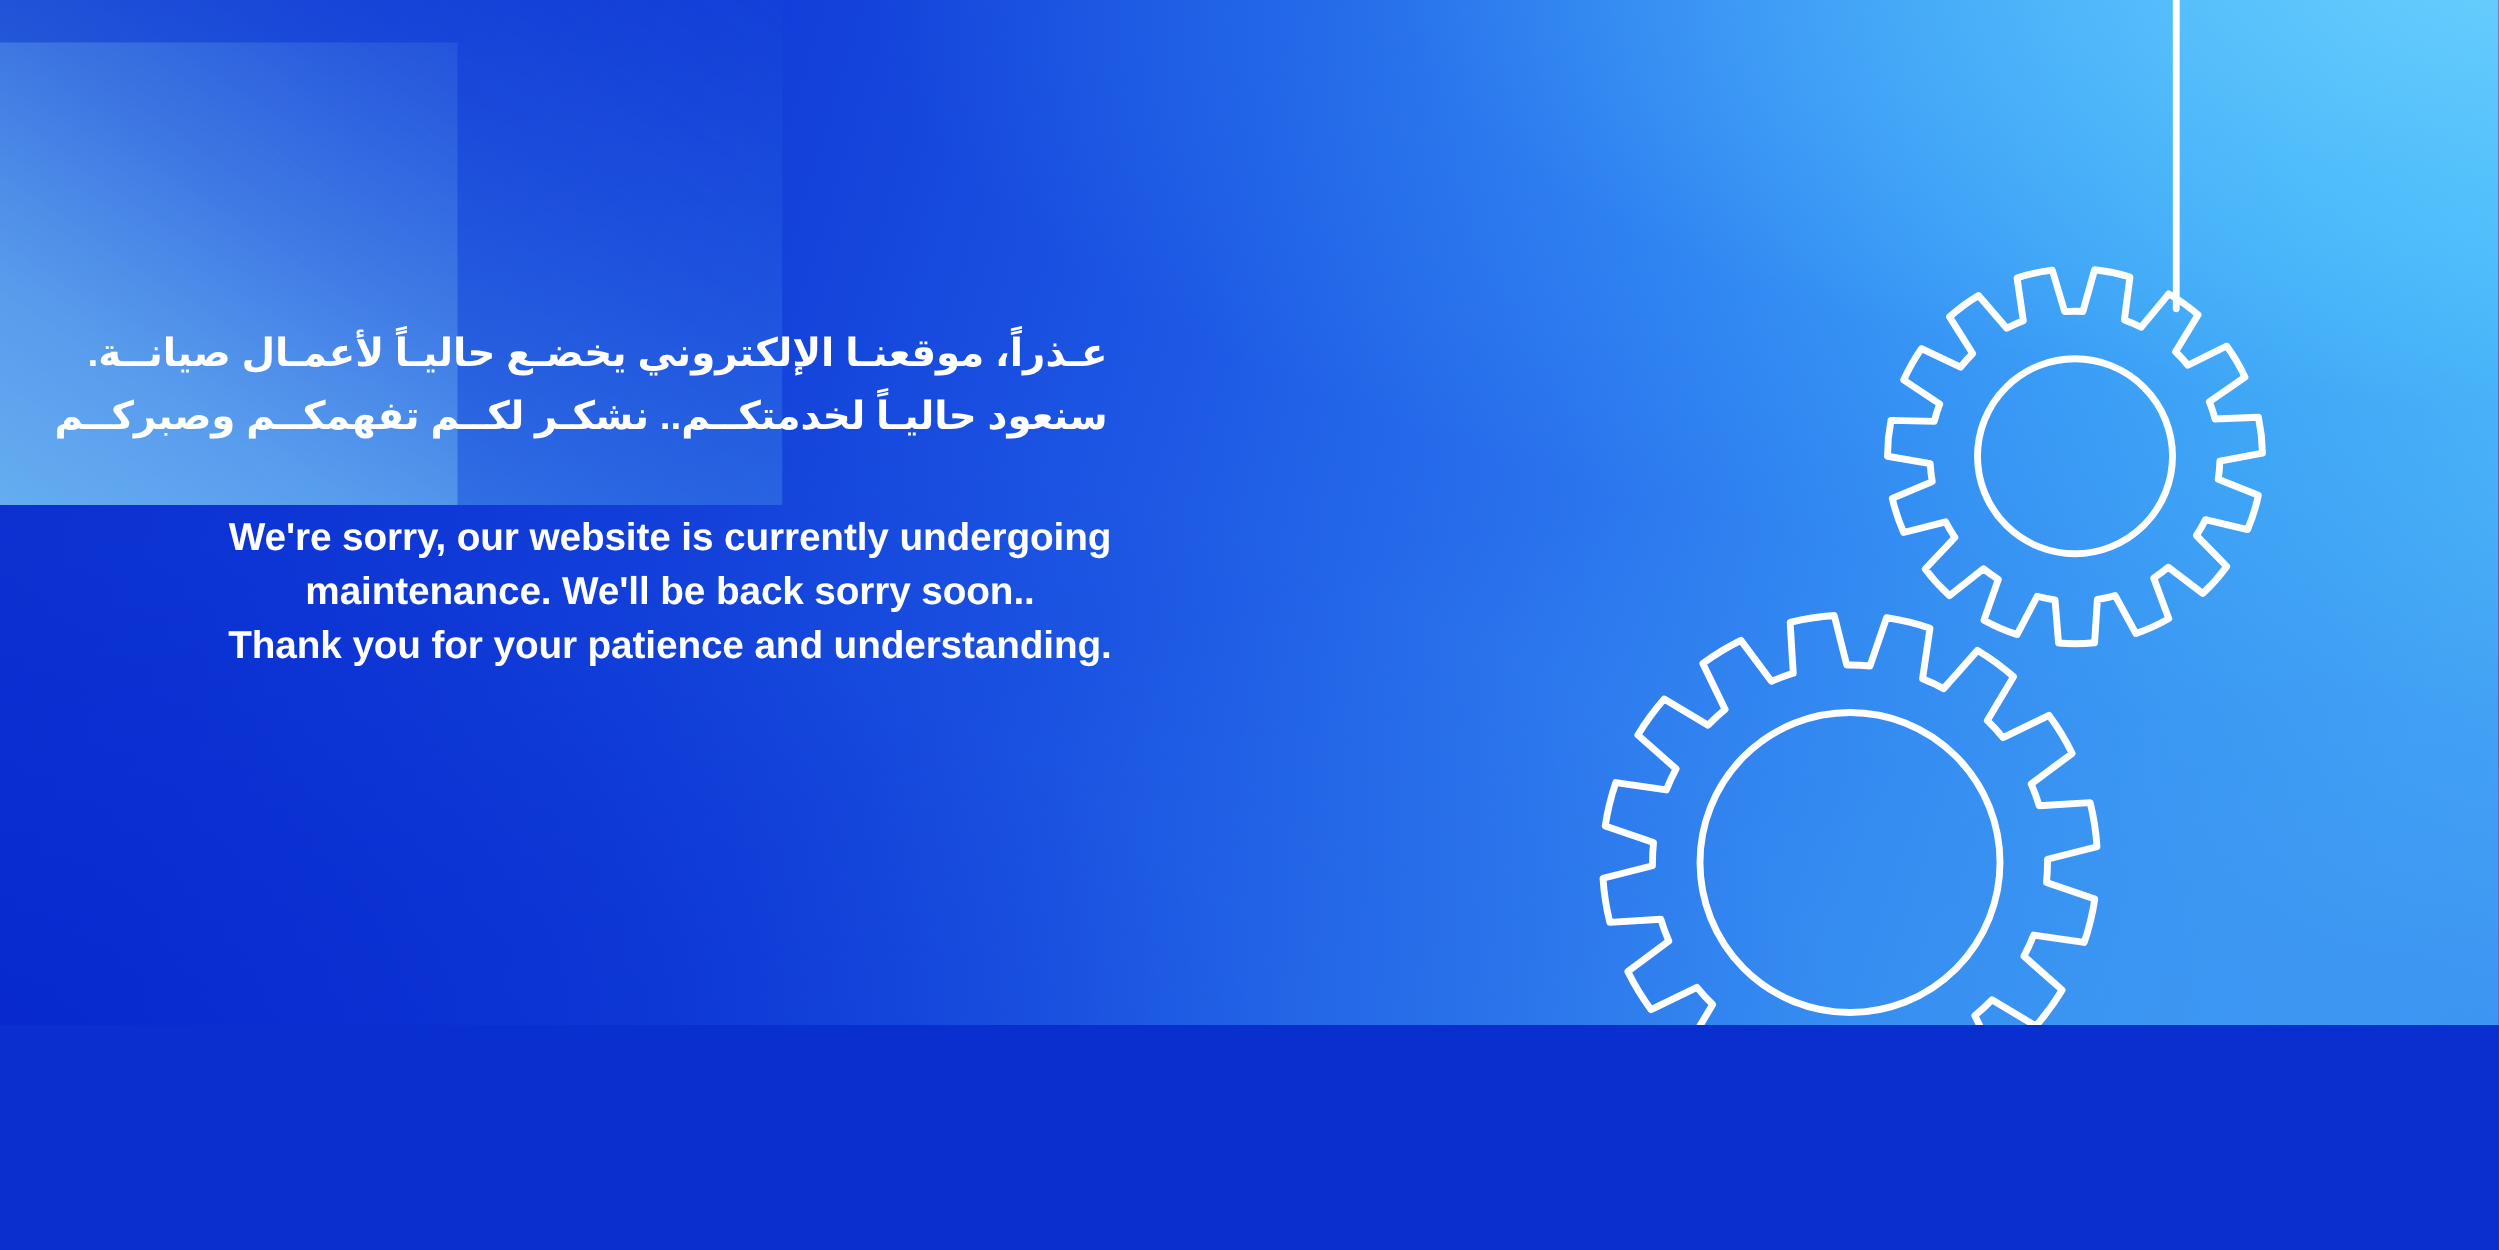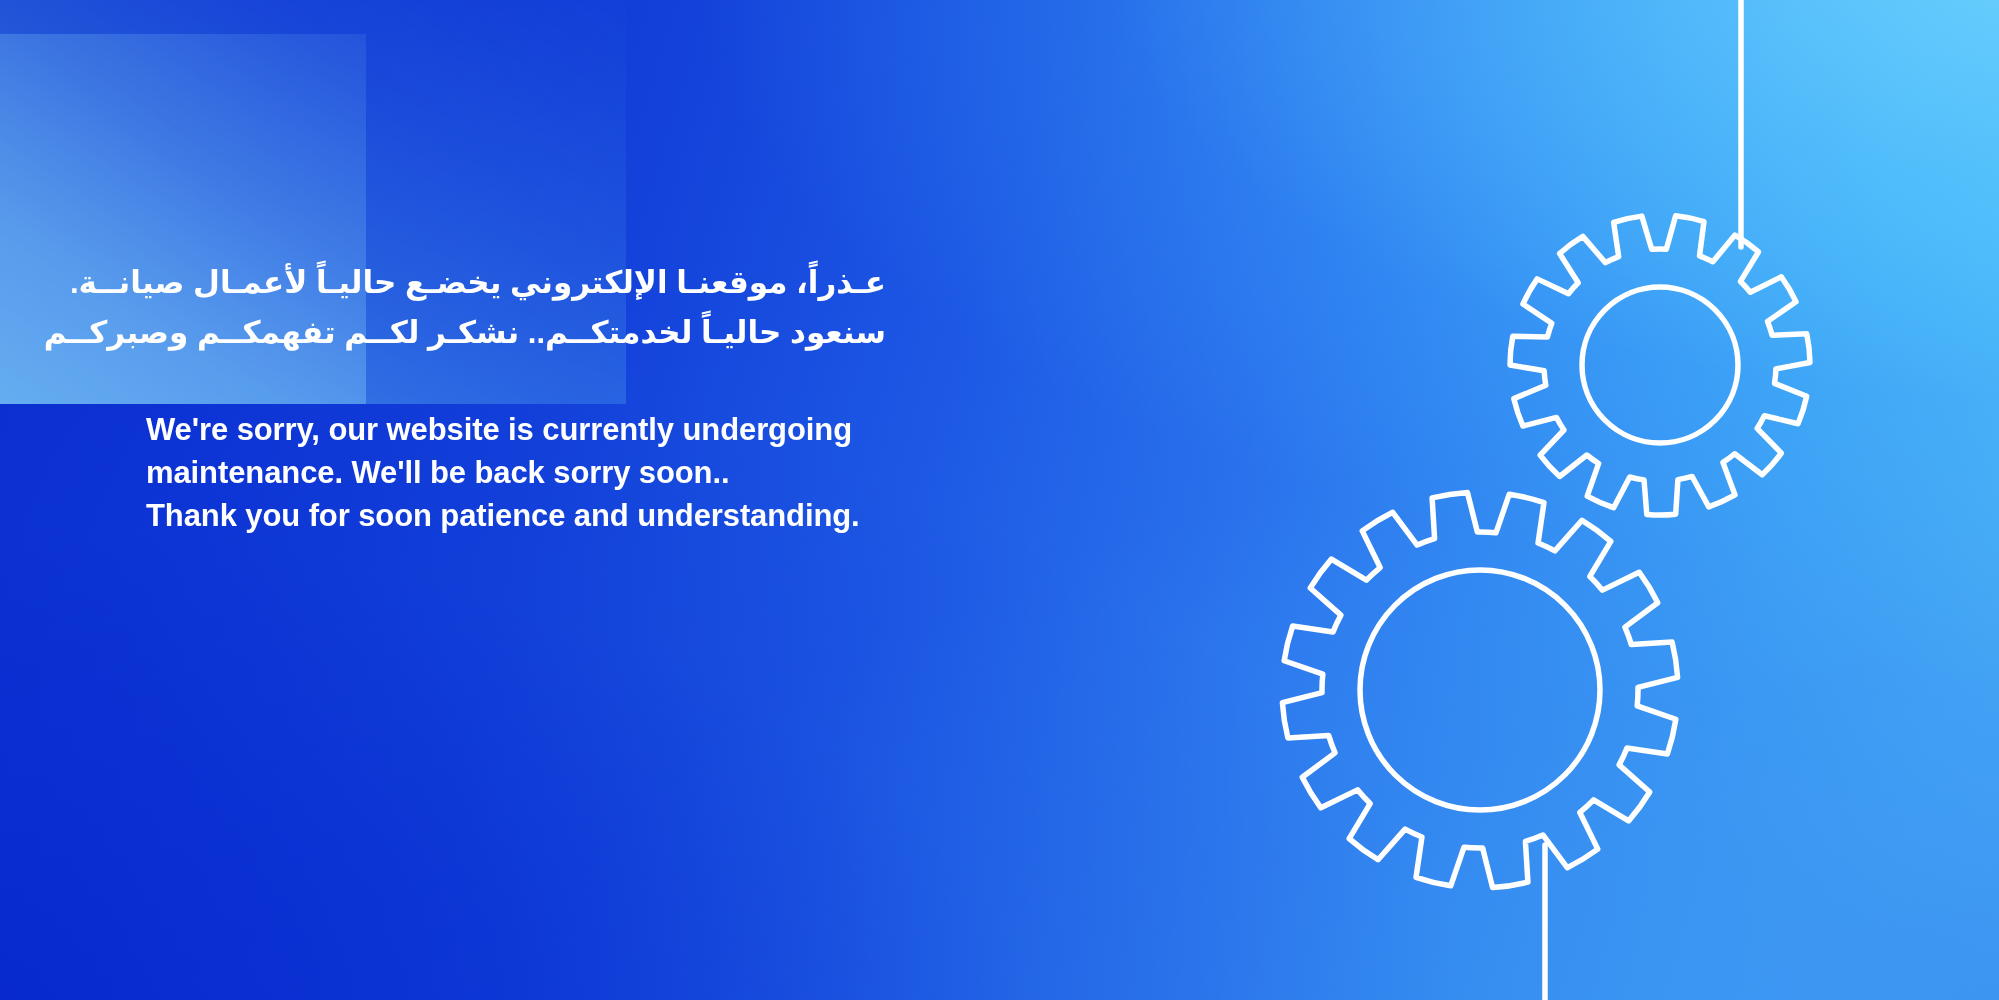--- a/index.html
+++ b/index.html
@@ -4,21 +4,21 @@
 <title>Maintenance</title>
 <style>
   html, body {
     margin: 0;
     padding: 0;
     background: #0a2fcf;
   }
   #stage {
     position: relative;
     width: 1999px;
-    height: 1000px;
+    height: 820px;
     overflow: hidden;
     font-family: "Liberation Sans", "DejaVu Sans", sans-serif;
     background: #1147dd;
   }
 
   
   .bg-base {
     position: absolute;
     inset: 0;
     background:
@@ -104,21 +104,21 @@
     font-size: 31px;
     line-height: 50px;
     font-weight: 700;
     letter-spacing: 0px;
     white-space: nowrap;
     color: #ffffff;
   }
   .spacer { height: 50px; }
   .english-block {
     direction: ltr;
-    text-align: left;
+    text-align: center;
     width: 780px;
   }
   .english-line {
     font-size: 31px;
     line-height: 43px;
     font-weight: 700;
     letter-spacing: -0.1px;
     white-space: nowrap;
     color: #ffffff;
   }
@@ -251,17 +251,17 @@
 
   <div class="copy">
     <div class="arabic-block">
       <div class="arabic-line">عـذراً، موقعنـا الإلكتروني يخضـع حاليـاً لأعمـال صيانــة.</div>
       <div class="arabic-line">سنعود حاليـاً لخدمتكــم.. نشكـر لكــم تفهمكــم وصبركــم</div>
     </div>
     <div class="spacer"></div>
     <div class="english-block">
       <div class="english-line">We're sorry, our website is currently undergoing</div>
       <div class="english-line">maintenance. We'll be back sorry soon..</div>
-      <div class="english-line">Thank you for soon patience and understanding.</div>
+      <div class="english-line">Thank you for your patience and understanding.</div>
     </div>
   </div>
 
 </div>
 
 </body></html>

